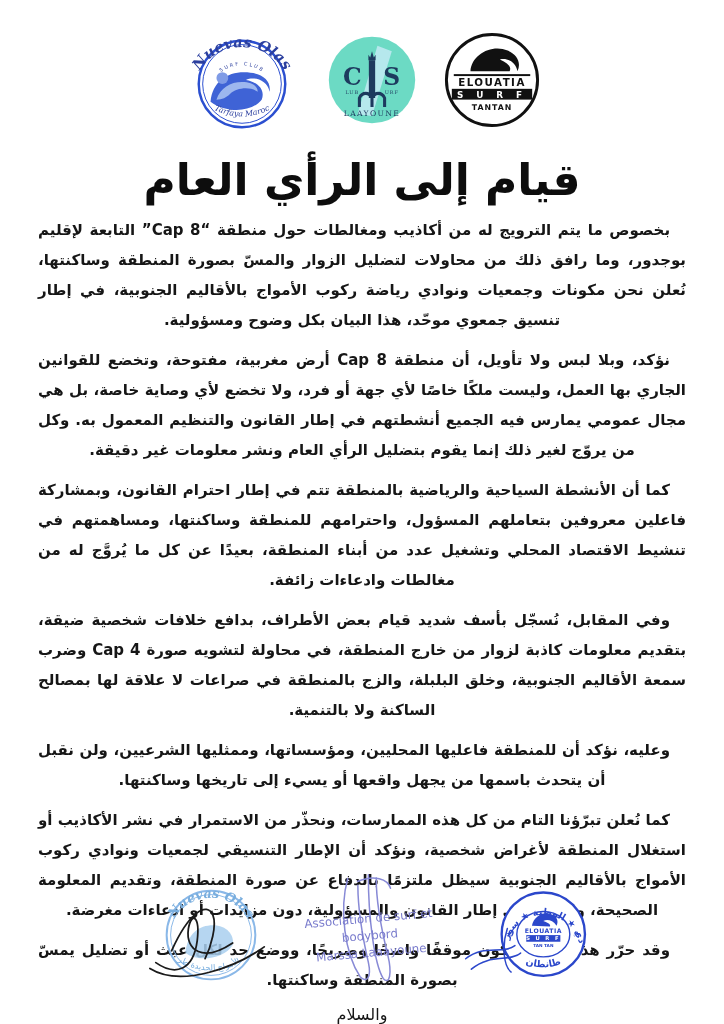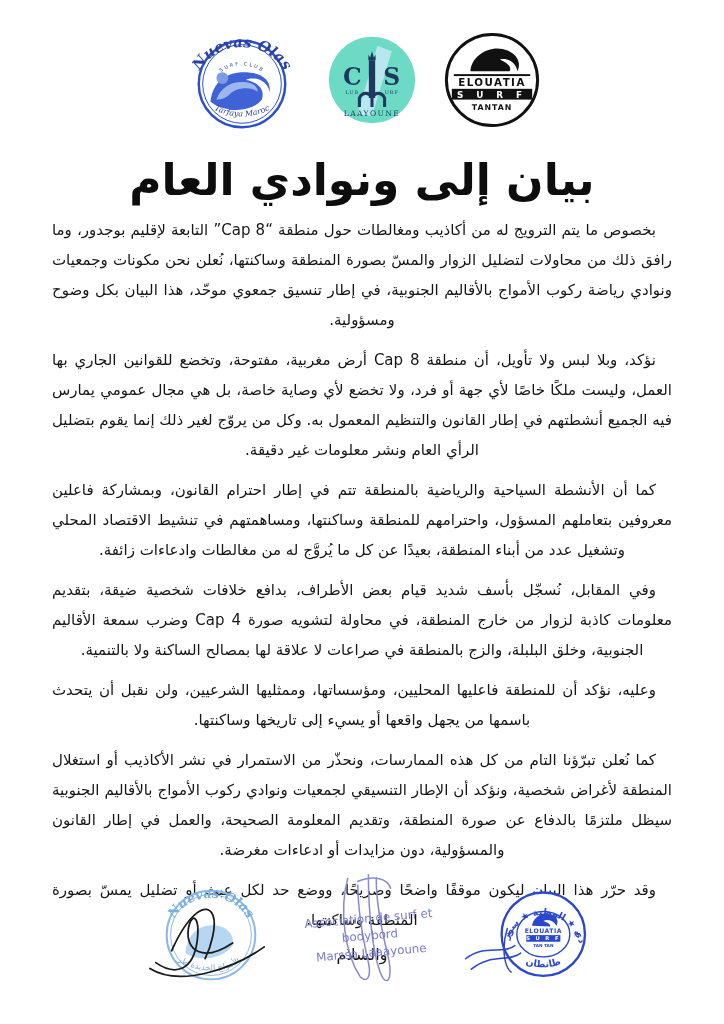--- a/index.html
+++ b/index.html
@@ -12,21 +12,21 @@
     display:flex;justify-content:center;align-items:center;gap:26px;
     padding-top:26px;height:108px;
   }
   .logo-row svg{display:block;}
   
   .title{
     text-align:center;font-size:44px;font-weight:bold;margin:20px 0 6px 0;
     font-family:"DejaVu Serif","DejaVu Sans",serif;letter-spacing:0px;color:#0d0d0d;
   }
   
-  .body-text{direction:rtl;padding:0 52px;}
+  .body-text{direction:rtl;padding:0 38px;font-weight:bold;}
   .body-text p{
     font-size:15px;line-height:2.0;margin:10px 0;
     text-align:justify;text-align-last:center;text-indent:16px;color:#161616;
   }
   .closing{
     direction:rtl;text-align:center;padding:0 46px;font-size:16px;margin-top:6px;color:#161616;
   }
   
   .stamp-row{
     position:absolute;left:0;right:0;top:862px;height:150px;
@@ -83,21 +83,21 @@
       <circle cx="50" cy="50" r="46.5" fill="#ffffff" stroke="#111111" stroke-width="3"></circle>
       <path d="M28,41 C29,24 50,13 66,20 C76,24 80,33 76,41 C74,31 65,27 58,29 C67,33 70,37 68,41 Z" fill="#111111"></path>
       <rect x="11" y="44" width="78" height="2" fill="#111111"></rect>
       <text x="50" y="56" font-size="10.5" font-weight="bold" text-anchor="middle" letter-spacing="1.5" fill="#111111">ELOUATIA</text>
       <rect x="9" y="59" width="82" height="11" fill="#111111"></rect>
       <text x="50" y="68" font-size="9" font-weight="bold" text-anchor="middle" letter-spacing="5" fill="#ffffff">S U R F</text>
       <text x="50" y="81" font-size="8" font-weight="bold" text-anchor="middle" letter-spacing="1" fill="#111111">TANTAN</text>
     </svg>
   </header>
 
-  <h1 class="title" dir="rtl">بيان إلى ونوادي العام</h1>
+  <h1 class="title" dir="rtl">قيام إلى الرأي العام</h1>
 
   <main class="body-text">
     <p>بخصوص ما يتم الترويج له من أكاذيب ومغالطات حول منطقة “Cap 8” التابعة لإقليم بوجدور، وما رافق ذلك من محاولات لتضليل الزوار والمسّ بصورة المنطقة وساكنتها، نُعلن نحن مكونات وجمعيات ونوادي رياضة ركوب الأمواج بالأقاليم الجنوبية، في إطار تنسيق جمعوي موحّد، هذا البيان بكل وضوح ومسؤولية.</p>
     <p>نؤكد، وبلا لبس ولا تأويل، أن منطقة Cap 8 أرض مغربية، مفتوحة، وتخضع للقوانين الجاري بها العمل، وليست ملكًا خاصًا لأي جهة أو فرد، ولا تخضع لأي وصاية خاصة، بل هي مجال عمومي يمارس فيه الجميع أنشطتهم في إطار القانون والتنظيم المعمول به. وكل من يروّج لغير ذلك إنما يقوم بتضليل الرأي العام ونشر معلومات غير دقيقة.</p>
     <p>كما أن الأنشطة السياحية والرياضية بالمنطقة تتم في إطار احترام القانون، وبمشاركة فاعلين معروفين بتعاملهم المسؤول، واحترامهم للمنطقة وساكنتها، ومساهمتهم في تنشيط الاقتصاد المحلي وتشغيل عدد من أبناء المنطقة، بعيدًا عن كل ما يُروَّج له من مغالطات وادعاءات زائفة.</p>
     <p>وفي المقابل، نُسجّل بأسف شديد قيام بعض الأطراف، بدافع خلافات شخصية ضيقة، بتقديم معلومات كاذبة لزوار من خارج المنطقة، في محاولة لتشويه صورة Cap 4 وضرب سمعة الأقاليم الجنوبية، وخلق البلبلة، والزج بالمنطقة في صراعات لا علاقة لها بمصالح الساكنة ولا بالتنمية.</p>
     <p>وعليه، نؤكد أن للمنطقة فاعليها المحليين، ومؤسساتها، وممثليها الشرعيين، ولن نقبل أن يتحدث باسمها من يجهل واقعها أو يسيء إلى تاريخها وساكنتها.</p>
     <p>كما نُعلن تبرّؤنا التام من كل هذه الممارسات، ونحذّر من الاستمرار في نشر الأكاذيب أو استغلال المنطقة لأغراض شخصية، ونؤكد أن الإطار التنسيقي لجمعيات ونوادي ركوب الأمواج بالأقاليم الجنوبية سيظل ملتزمًا بالدفاع عن صورة المنطقة، وتقديم المعلومة الصحيحة، والعمل في إطار القانون والمسؤولية، دون مزايدات أو ادعاءات مغرضة.</p>
     <p>وقد حرّر هذا البيان ليكون موقفًا واضحًا وصريحًا، ووضع حد لكل عبث أو تضليل يمسّ بصورة المنطقة وساكنتها.</p>
   </main>

